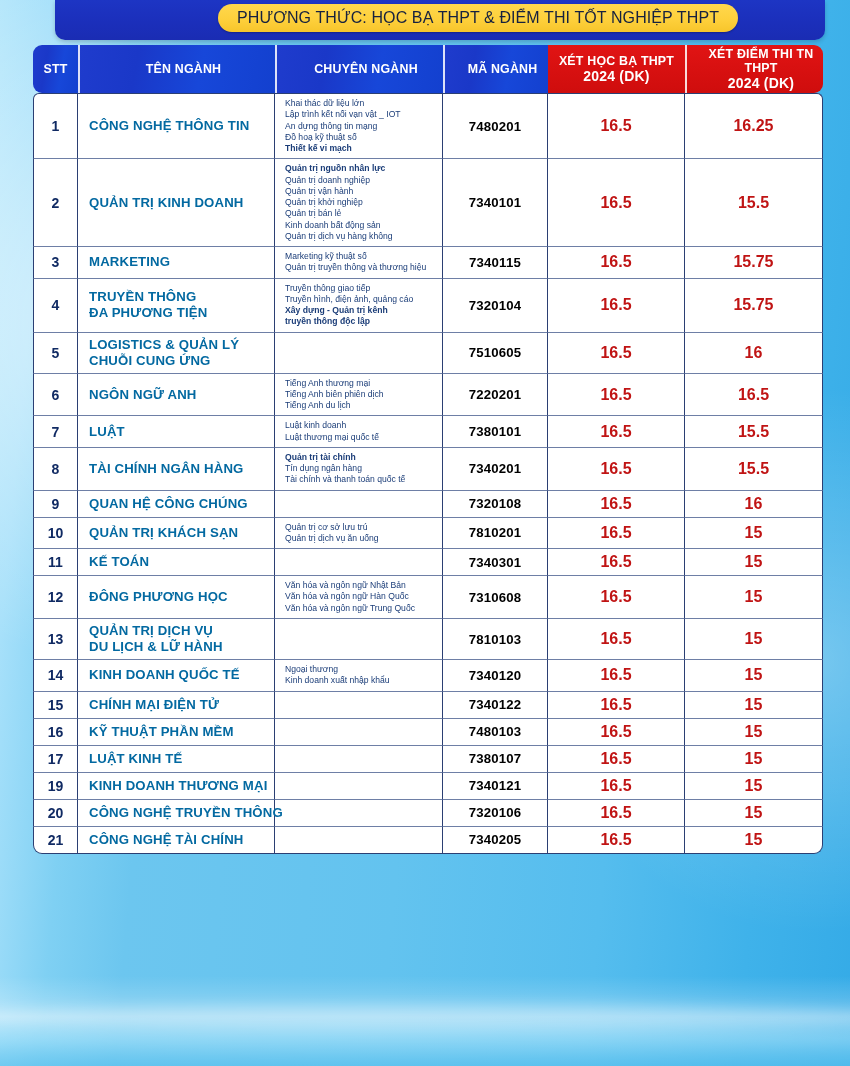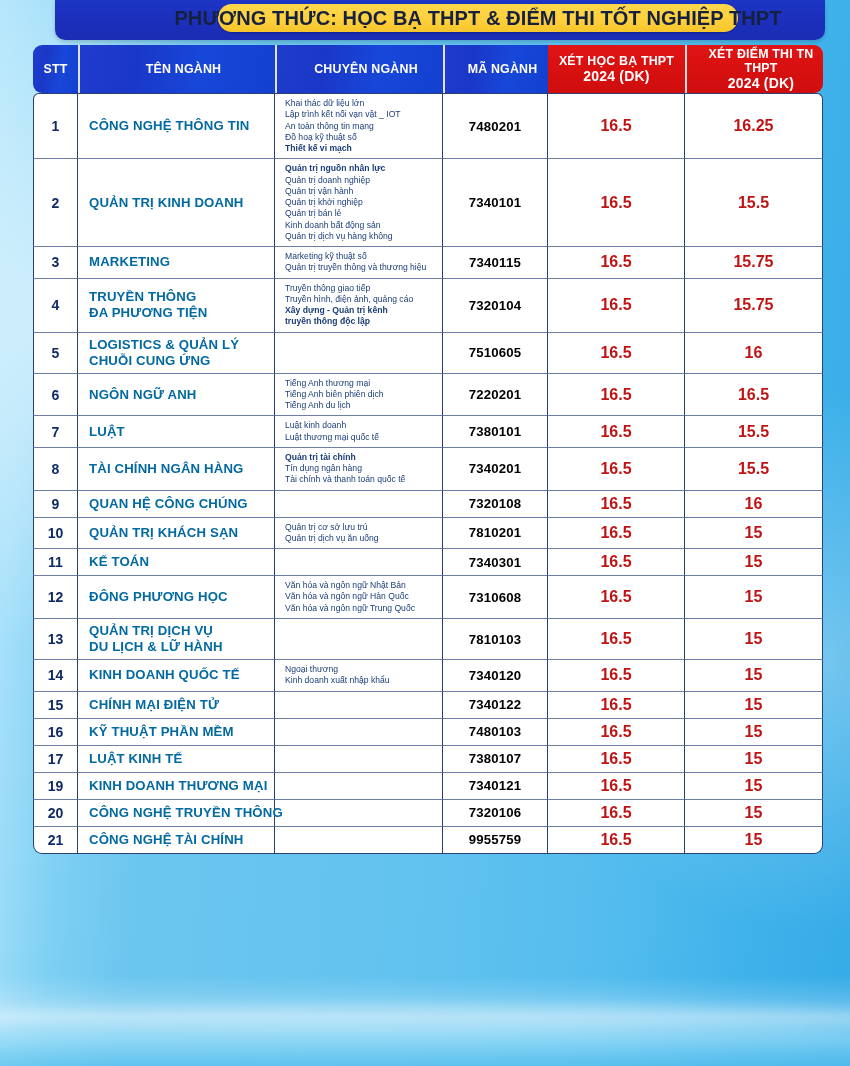--- a/index.html
+++ b/index.html
@@ -73,22 +73,22 @@
     width: 520px;
     height: 28px;
     background: linear-gradient(180deg, #ffd84d 0%, #fdcf3a 60%, #f7c52b 100%);
     border-radius: 14px;
     display: flex;
     align-items: center;
     justify-content: center;
     box-shadow: 0 1px 2px rgba(0,0,0,0.25);
   }
   #title-pill span {
-    font-size: 20px;
-    font-weight: bold;
+    font-size: 16px;
+    font-weight: normal;
     color: #16213f;
     letter-spacing: 0.1px;
     white-space: nowrap;
   }
 
   
   table#main-table {
     position: absolute;
     left: 33px;
     top: 45px;
@@ -223,21 +223,21 @@
     </thead>
     <tbody id="table-body">
         <tr>
           <td class="c-stt">1</td>
           <td class="c-name">
             <span class="nowrap-line">CÔNG NGHỆ THÔNG TIN</span>
           </td>
           <td class="c-spec">
             <span class="nowrap-line">Khai thác dữ liệu lớn</span>
             <span class="nowrap-line">Lập trình kết nối vạn vật _ IOT</span>
-            <span class="nowrap-line">An toàn thông tin mạng</span>
+            <span class="nowrap-line">An dựng thông tin mạng</span>
             <span class="nowrap-line">Đồ hoạ kỹ thuật số</span>
             <span class="nowrap-line b">Thiết kế vi mạch</span>
           </td>
           <td class="c-code">7480201</td>
           <td class="c-dk1">16.5</td>
           <td class="c-dk2">16.25</td>
         </tr>
         <tr>
           <td class="c-stt">2</td>
           <td class="c-name">
@@ -457,20 +457,20 @@
           <td class="c-code">7320106</td>
           <td class="c-dk1">16.5</td>
           <td class="c-dk2">15</td>
         </tr>
         <tr>
           <td class="c-stt">21</td>
           <td class="c-name">
             <span class="nowrap-line">CÔNG NGHỆ TÀI CHÍNH</span>
           </td>
           <td class="c-spec"></td>
-          <td class="c-code">9955759</td>
+          <td class="c-code">7340205</td>
           <td class="c-dk1">16.5</td>
           <td class="c-dk2">15</td>
         </tr>
       </tbody>
   </table>
 
 </div>
 
 </body></html>

